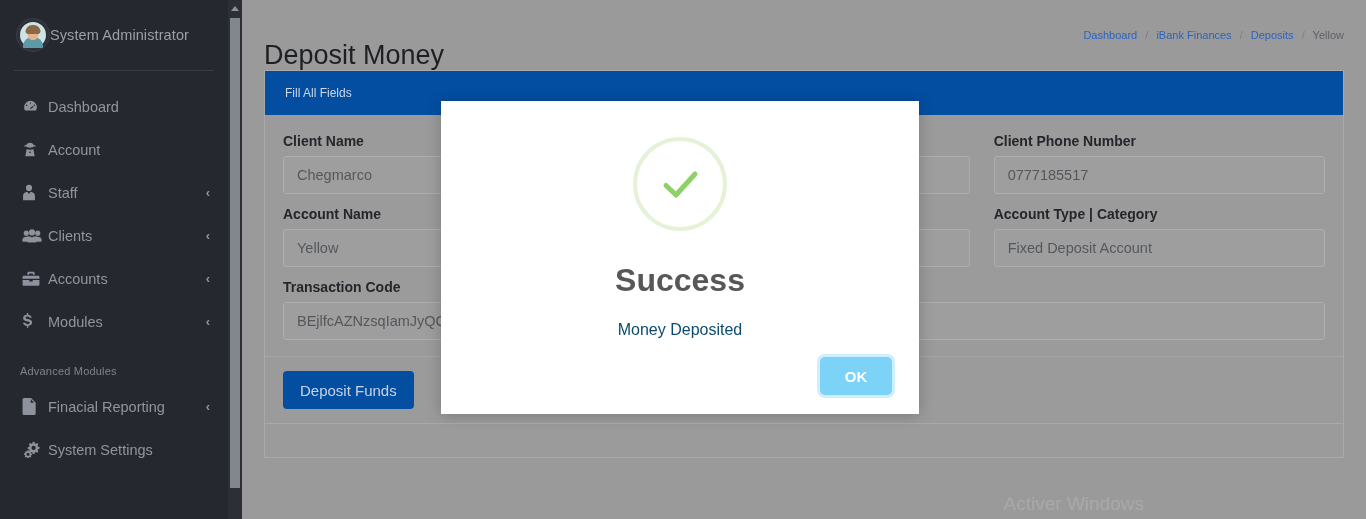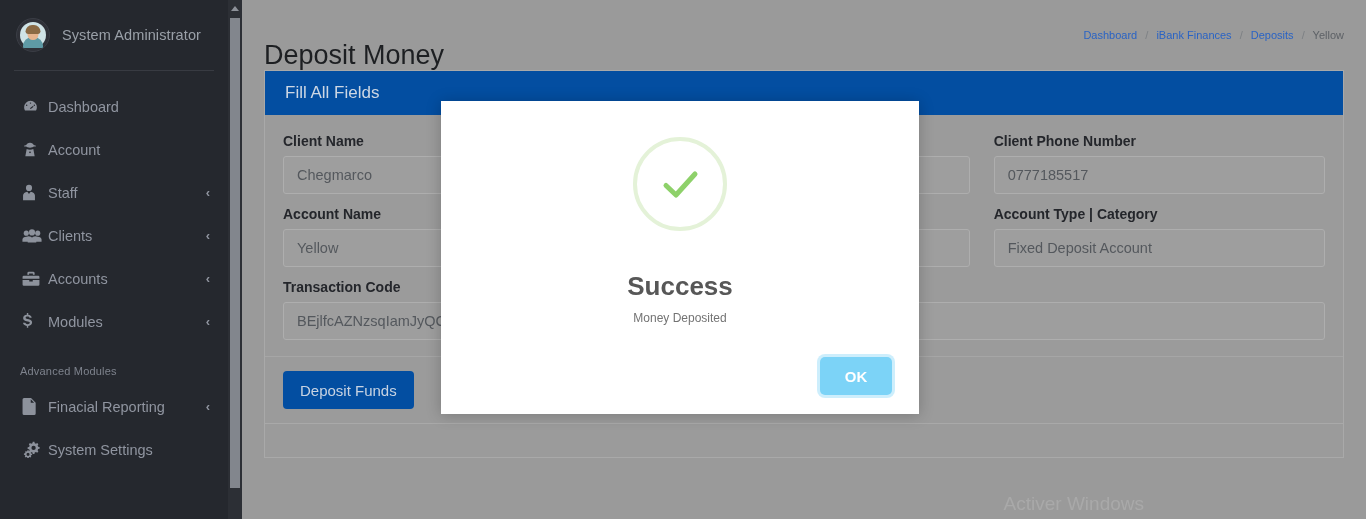--- a/index.html
+++ b/index.html
@@ -13,21 +13,21 @@
 
   
   .sidebar {
     position: absolute; left: 0; top: 0;
     width: 228px; height: 519px;
     background: #25282e;
     overflow: hidden;
   }
   .brand {
     display: flex; align-items: center;
-    height: 70px; padding-left: 16px; gap: 12px;
+    height: 70px; padding-left: 16px; 
   }
   .avatar {
     width: 34px; height: 34px; border-radius: 50%;
     background: #2f3138;
     border: 1px solid #3a3d45;
     position: relative; overflow: hidden; flex: none;
   }
   .avatar .face {
     position: absolute; left: 50%; top: 50%;
     transform: translate(-50%,-50%);
@@ -112,21 +112,21 @@
   .crumbs .sep { color: #7d8084; margin: 0 5px; }
   .crumbs .cur { color: #5d6166; }
 
   .card {
     margin: 0 22px; background: #9b9b9b;
     border: 1px solid #a9a9a9;
   }
   .card-head {
     background: #034ea1; color: #cdd7e4;
     height: 44px; display: flex; align-items: center;
-    padding-left: 20px; font-size: 17px;
+    padding-left: 20px; font-size: 12px;
   }
   .card-body { padding: 18px 18px 4px 18px; }
   .row { display: flex; gap: 24px; margin-bottom: 12px; }
   .col { flex: 1; min-width: 0; }
   .flabel {
     font-size: 14px; font-weight: 700; color: #24262b;
     margin-bottom: 7px; display: block;
   }
   .finput {
     width: 100%; height: 38px;
@@ -170,25 +170,25 @@
     align-items: center;
     padding: 18px 20px 16px 20px;
   }
   .success-ring {
     width: 94px; height: 94px; margin-top: 18px;
     border-radius: 50%;
     border: 4px solid #e4f2d8;
     display: flex; align-items: center; justify-content: center;
   }
   .modal-title {
-    font-size: 26px; font-weight: 700; color: #575757;
-    margin-top: 40px;
+    font-size: 32px; font-weight: 700; color: #575757;
+    margin-top: 31px;
   }
   .modal-text {
-    font-size: 12px; color: #737373; margin-top: 9px;
+    font-size: 16px; color: #0c4a6e; margin-top: 22px;
   }
   .modal-actions {
     margin-top: auto; width: 100%;
     display: flex; justify-content: flex-end;
     padding-right: 7px; padding-bottom: 3px;
   }
   .btn-ok {
     background: #7cd3f7; color: #fff;
     border: none; border-radius: 5px;
     height: 38px; min-width: 72px; padding: 0 22px;

